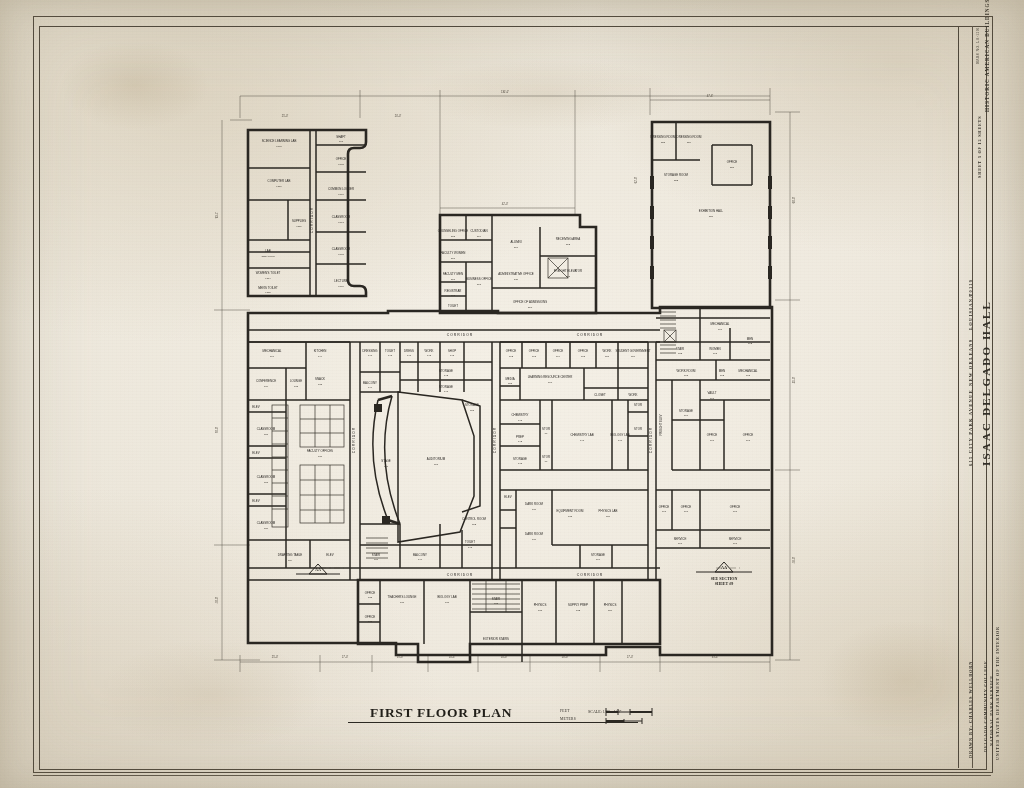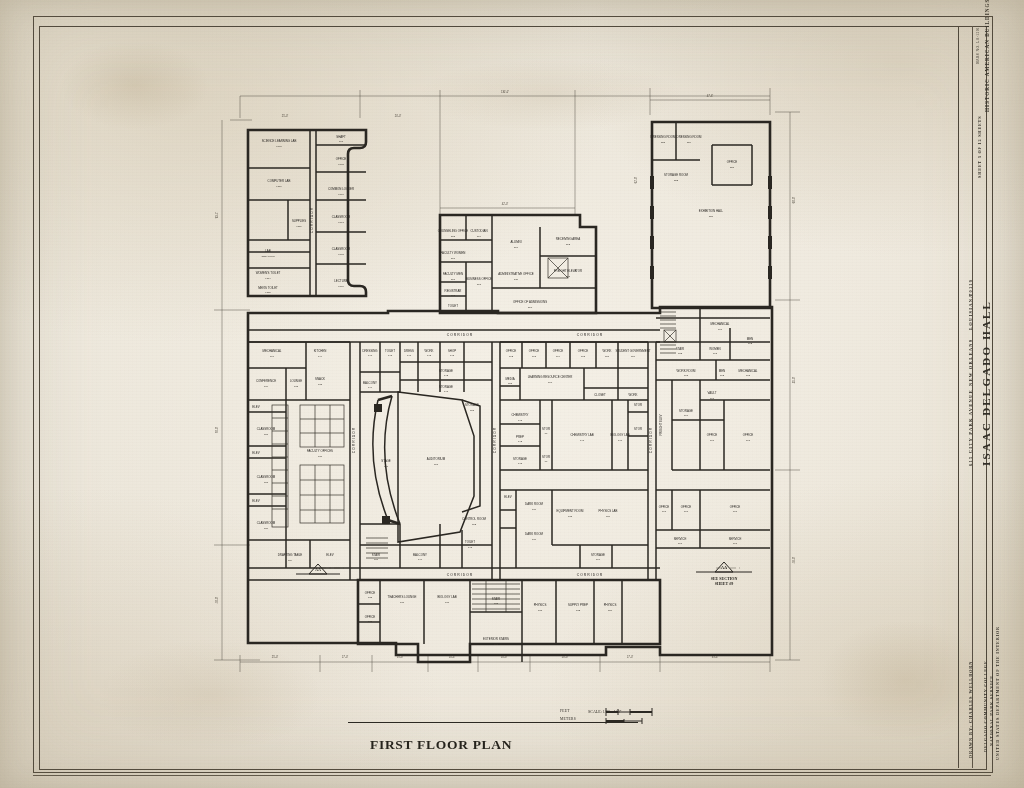--- a/index.html
+++ b/index.html
@@ -59,21 +59,21 @@
     white-space:nowrap;
     color:#2d2a24;
     letter-spacing:.6px;
   }
 
   
   #plan{position:absolute;left:0;top:0;width:1024px;height:788px;pointer-events:none;}
 
   #plan-title{
     position:absolute;left:370px;top:705px;
-    font-weight:bold;font-size:13.5px;letter-spacing:.7px;color:#201e19;margin-top:32px;
+    font-weight:bold;font-size:13.5px;letter-spacing:.7px;color:#201e19;
   }
   #title-rule{
     position:absolute;left:348px;top:722px;width:290px;height:0;
     border-top:1.6px solid #2a2722;
   }
   #scale-wrap{position:absolute;left:560px;top:703px;width:110px;height:26px;}
   .scale-lbl{position:absolute;font-size:3.6px;color:#2d2a24;letter-spacing:.3px;}
   #scale-note{position:absolute;left:588px;top:709px;font-size:4px;color:#2d2a24;}
 
   .secmark{position:absolute;font-size:4px;color:#201e19;text-align:center;line-height:1.25;}

